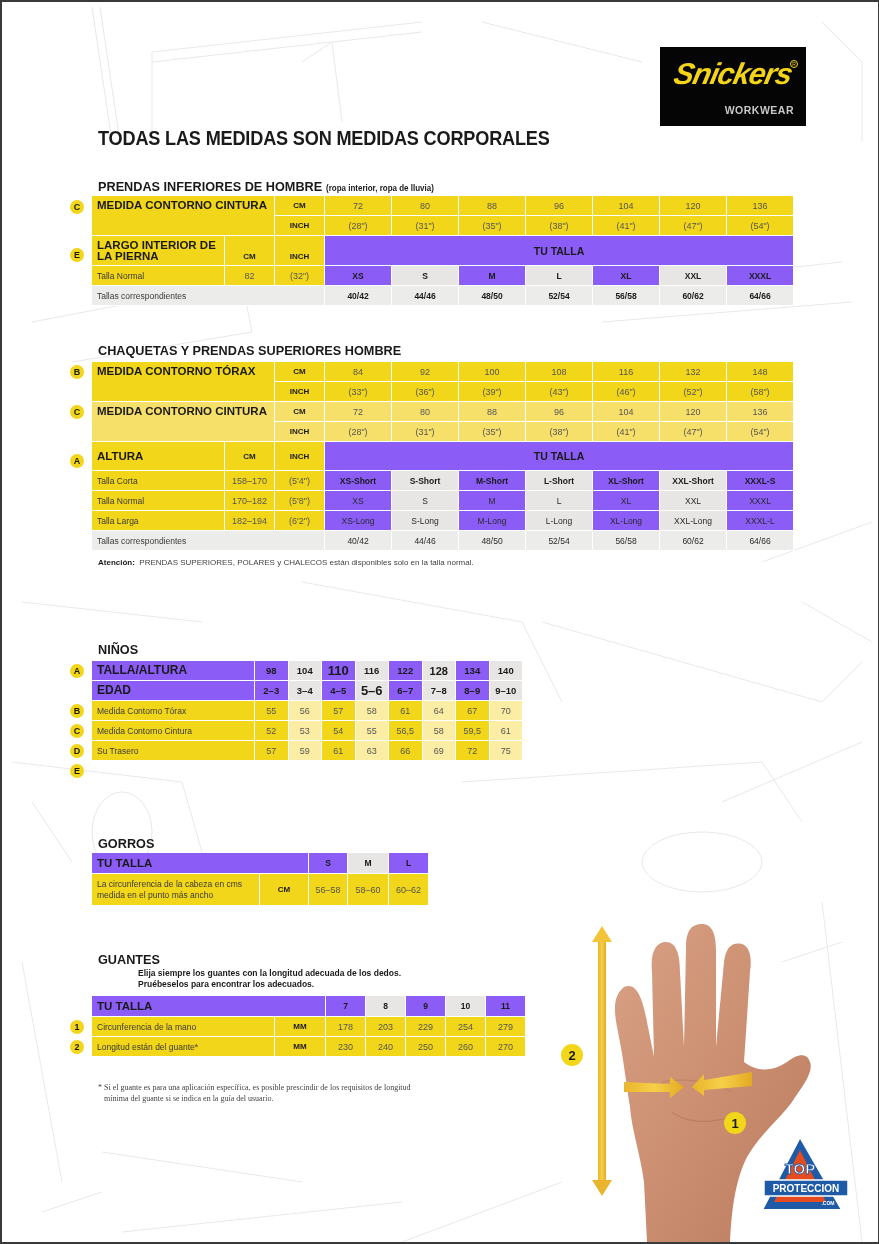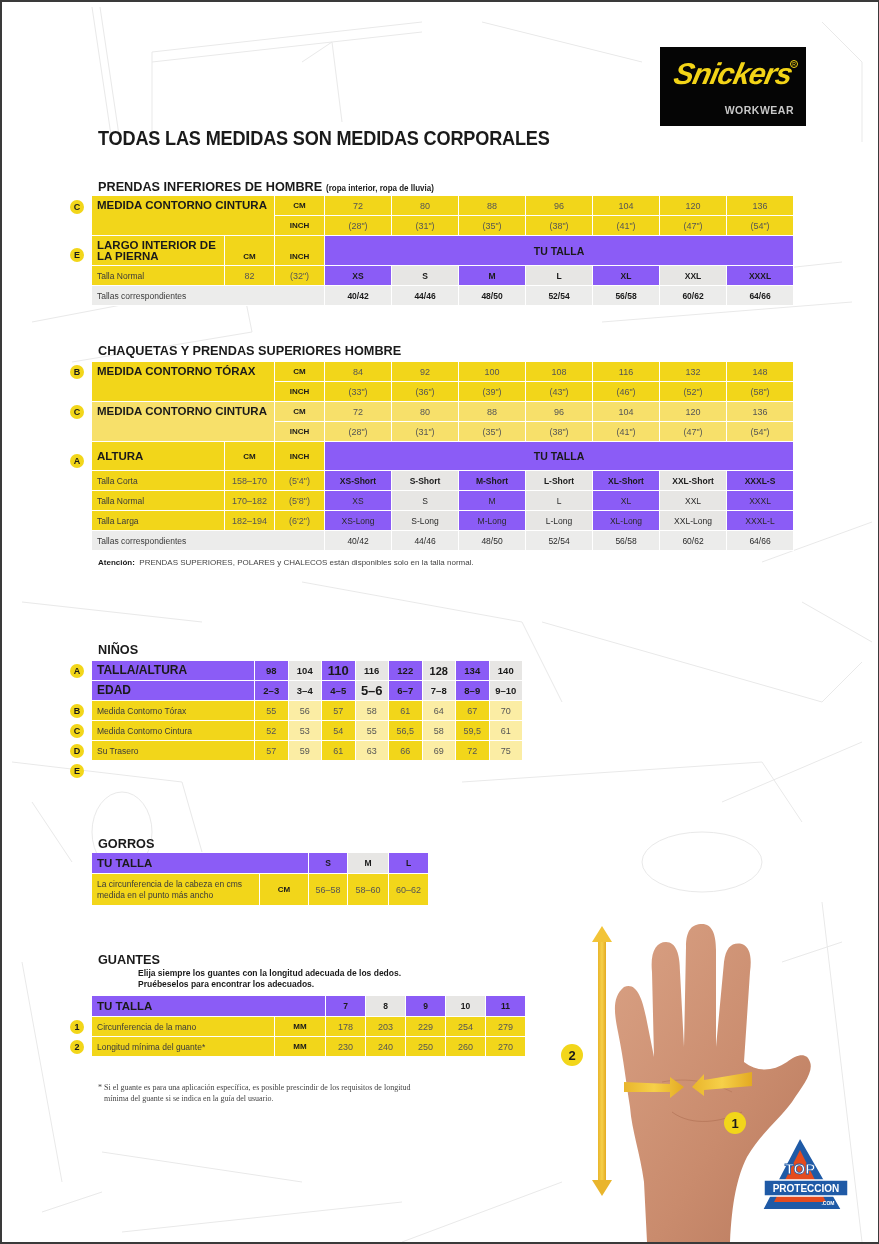--- a/index.html
+++ b/index.html
@@ -405,21 +405,21 @@
     <tr style="height:20px">
       <td class="y1 lbl">Circunferencia de la mano</td>
       <td class="y1 unit">MM</td>
       <td class="y1 val">178</td>
       <td class="y1 val">203</td>
       <td class="y1 val">229</td>
       <td class="y1 val">254</td>
       <td class="y1 val">279</td>
     </tr>
     <tr style="height:20px">
-      <td class="y1 lbl">Longitud mínima del guante*</td>
+      <td class="y1 lbl">Longitud están del guante*</td>
       <td class="y1 unit">MM</td>
       <td class="y1 val">230</td>
       <td class="y1 val">240</td>
       <td class="y1 val">250</td>
       <td class="y1 val">260</td>
       <td class="y1 val">270</td>
     </tr>
   </tbody>
     </table>
 

